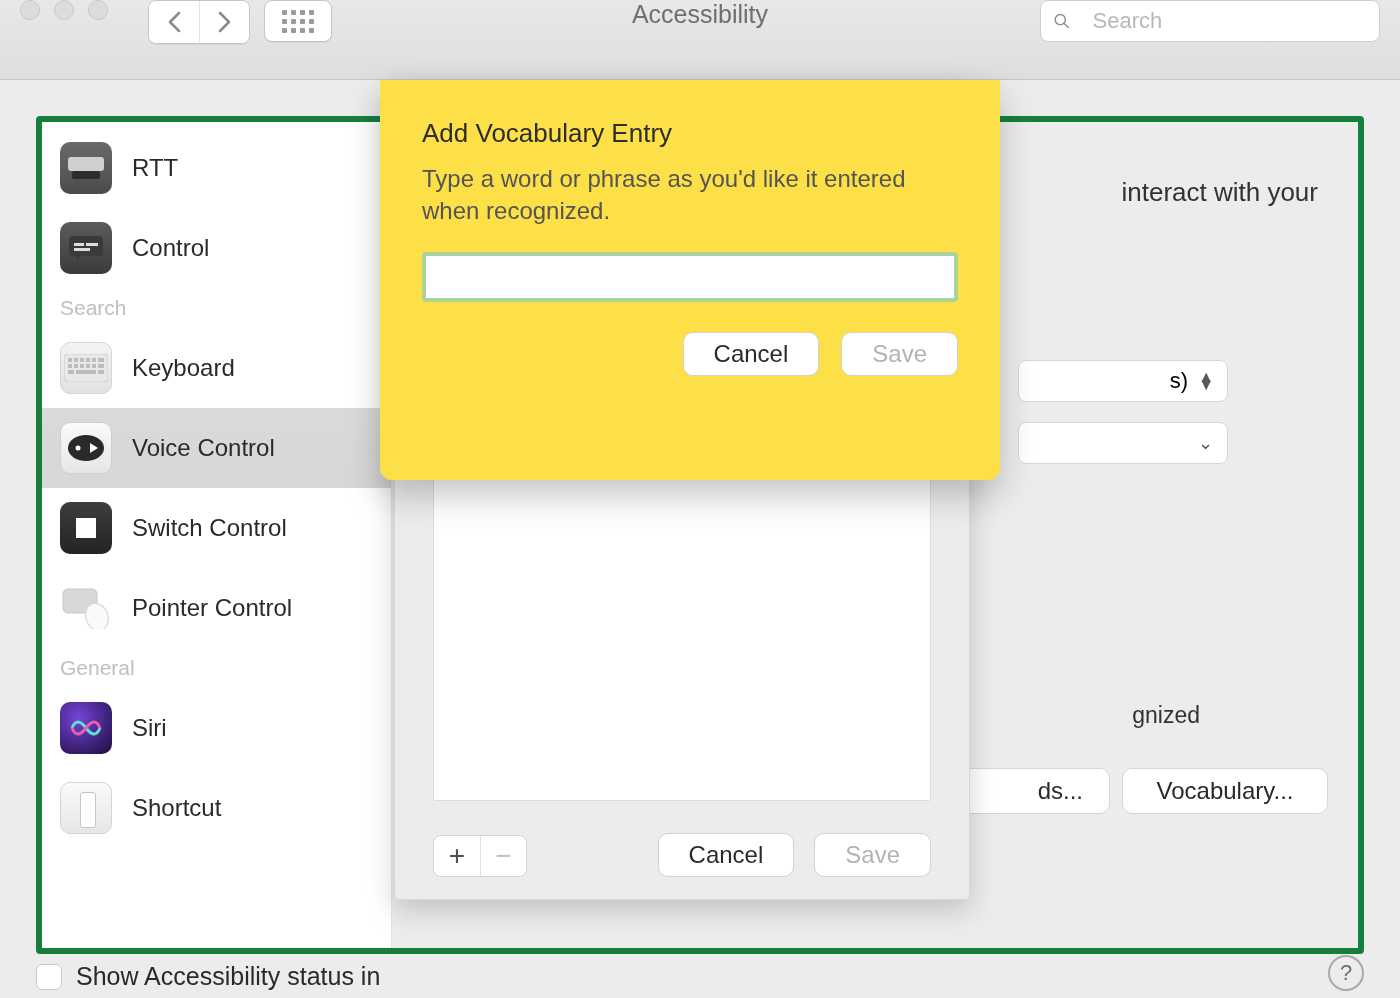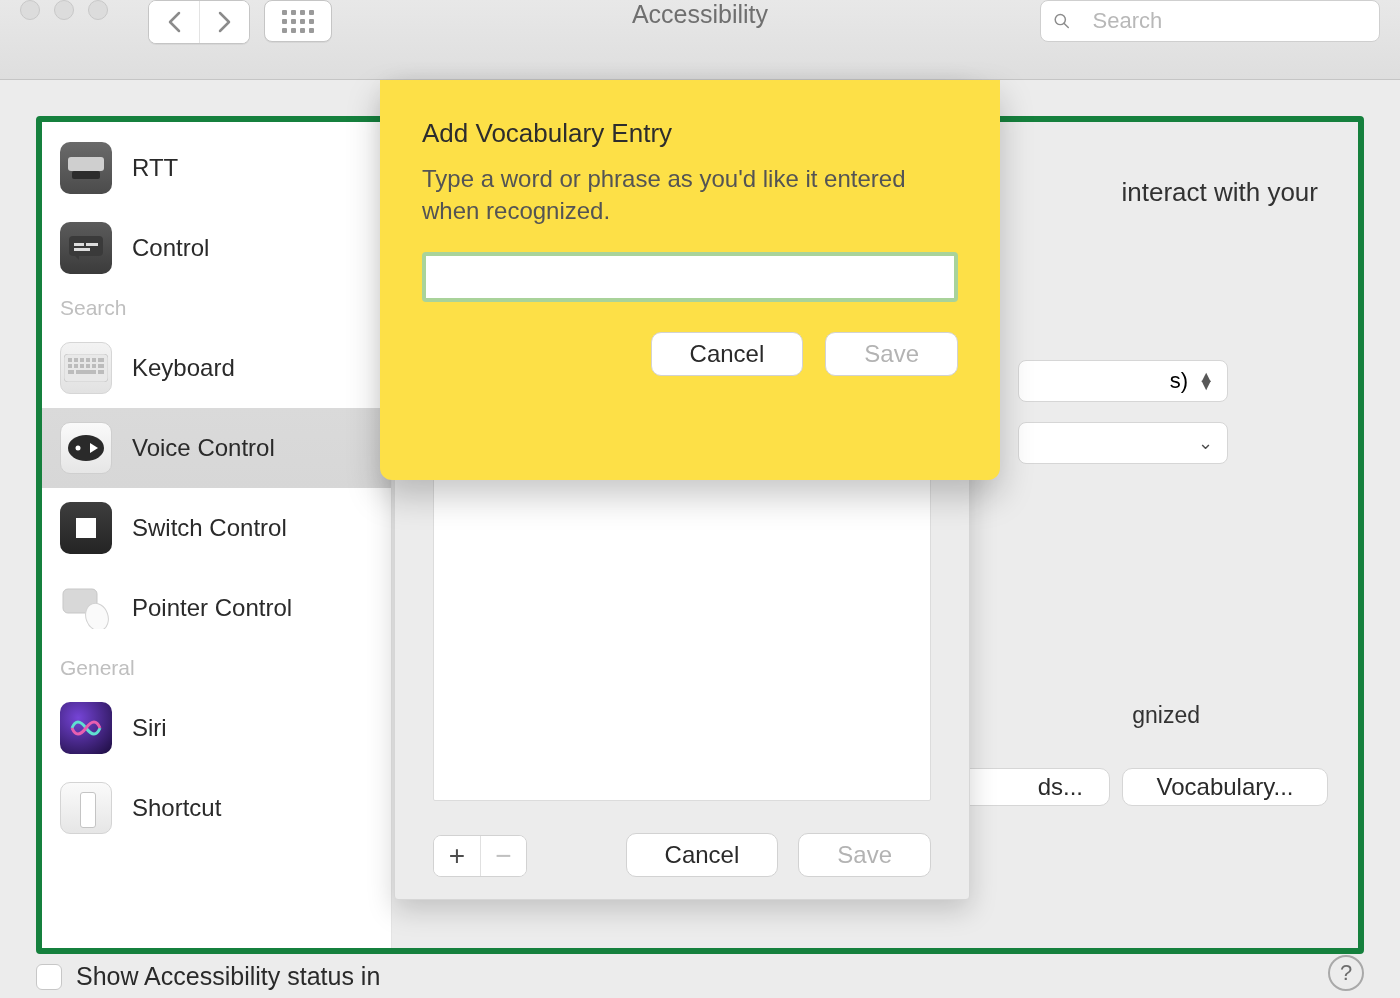--- a/index.html
+++ b/index.html
@@ -42,37 +42,37 @@
 .ico-shortcut::after{content:"";position:absolute;width:14px;height:34px;background:#fff;border:1px solid #c4c4c4;left:19px;top:9px;border-radius:3px;}
 
 
 .right-pane { flex:1; position:relative; background:#ececec;}
 .bg-text-1 { position:absolute; top:55px; right:40px; font-size:26px; color:#323232; white-space:nowrap;}
 .bg-dropdown-1 { position:absolute; top:238px; right:130px; width:210px; height:42px; background:#fff; border:1px solid #d6d6d6; border-radius:8px; display:flex; align-items:center; justify-content:flex-end; padding:0 14px 0 18px; font-size:22px;}
 .chevrons { display:inline-block; font-size:16px; line-height:8px; color:#585858; margin-left:10px; letter-spacing:-1px;}
 .bg-dropdown-2 { position:absolute; top:300px; right:130px; width:210px; height:42px; background:#fff; border:1px solid #d6d6d6; border-radius:8px; display:flex; align-items:center; justify-content:flex-end; padding:0 14px 0 18px; font-size:22px;}
 .single-chevron { font-size:18px; color:#4e4e4e; margin-left:10px;}
 .bg-text-2 { position:absolute; right:158px; top:580px; font-size:23px; color:#323232;}
-.bg-btn { position:absolute; height:38px; background:#fff; border:1px solid #d6d6d6; border-radius:10px; font-size:24px; color:#2a2a2a; display:flex; align-items:center; justify-content:center; padding:0 26px;}
+.bg-btn { position:absolute; height:46px; background:#fff; border:1px solid #d6d6d6; border-radius:10px; font-size:24px; color:#2a2a2a; display:flex; align-items:center; justify-content:center; padding:0 26px;}
 .bg-btn.cmds { right:248px; top:646px; width:150px; justify-content:flex-end;}
 .bg-btn.vocab { right:30px; top:646px; width:206px;}
 
 
 .show-status { position:absolute; left:36px; bottom:7px; display:flex; align-items:center; gap:14px; font-size:25px; color:#2a2a2a;}
 .checkbox { width:26px;height:26px;background:#fff;border:1px solid #c7c7c7;border-radius:6px;}
 .help-btn { position:absolute; right:36px; bottom:7px; width:36px;height:36px;border-radius:50%;border:2px solid #a9a9a9;display:flex;align-items:center;justify-content:center;font-size:22px;color:#6d6d6d;background:#ececec;font-weight:500;}
 
 
 .vocab-sheet { position:absolute; left:394px; top:80px; width:576px; height:820px; background:#ececec; border:1px solid #d6d6d6; border-radius:4px; box-shadow: 0 10px 28px rgba(0,0,0,.18);}
 .vocab-list { position:absolute; left:38px; top:300px; right:38px; height:420px; background:#fff; border:1px solid #dcdcdc; border-radius:2px;}
 .vocab-pm { position:absolute; left:38px; bottom:22px; display:flex; border:1px solid #d2d2d2; border-radius:8px; overflow:hidden; background:#fff;}
 .vocab-pm button { width:46px;height:40px;border:none;background:#fff;font-size:28px;color:#4d4d4d;display:flex;align-items:center;justify-content:center;line-height:1;}
 .vocab-pm button + button{ border-left:1px solid #e0e0e0; color:#c0c0c0;}
 .vocab-bottom-btns { position:absolute; right:38px; bottom:22px; display:flex; gap:20px;}
-.mac-btn { height:44px; padding:0 38px; background:#fff; border:1px solid #d2d2d2; border-radius:10px; font-size:24px; color:#2a2a2a;}
+.mac-btn { height:44px; padding:0 30px; background:#fff; border:1px solid #d2d2d2; border-radius:10px; font-size:24px; color:#2a2a2a;}
 .mac-btn.disabled { color:#b3b3b3;}
 
 
 .add-popover { position:absolute; left:380px; top:80px; width:620px; height:400px; background:#fde047; border-bottom-left-radius:12px;border-bottom-right-radius:12px; box-shadow: 0 16px 34px rgba(0,0,0,.22); padding:38px 42px 26px 42px; z-index:50;}
 .add-title { font-size:26px; color:#2d2d2d; margin-bottom:14px;}
 .add-desc { font-size:24px; color:#545454; line-height:1.35; margin-bottom:24px; max-width:500px;}
 .add-input-wrap { border:4px solid #a9d39a; border-radius:4px; padding:0; background:#fff; height:50px; display:flex; align-items:center;}
 .add-input-wrap input { width:100%; height:100%; border:none; outline:none; font-size:22px; padding:0 10px; background:transparent;}
 .add-actions { display:flex; gap:22px; justify-content:flex-end; margin-top:30px;}
 </style>

